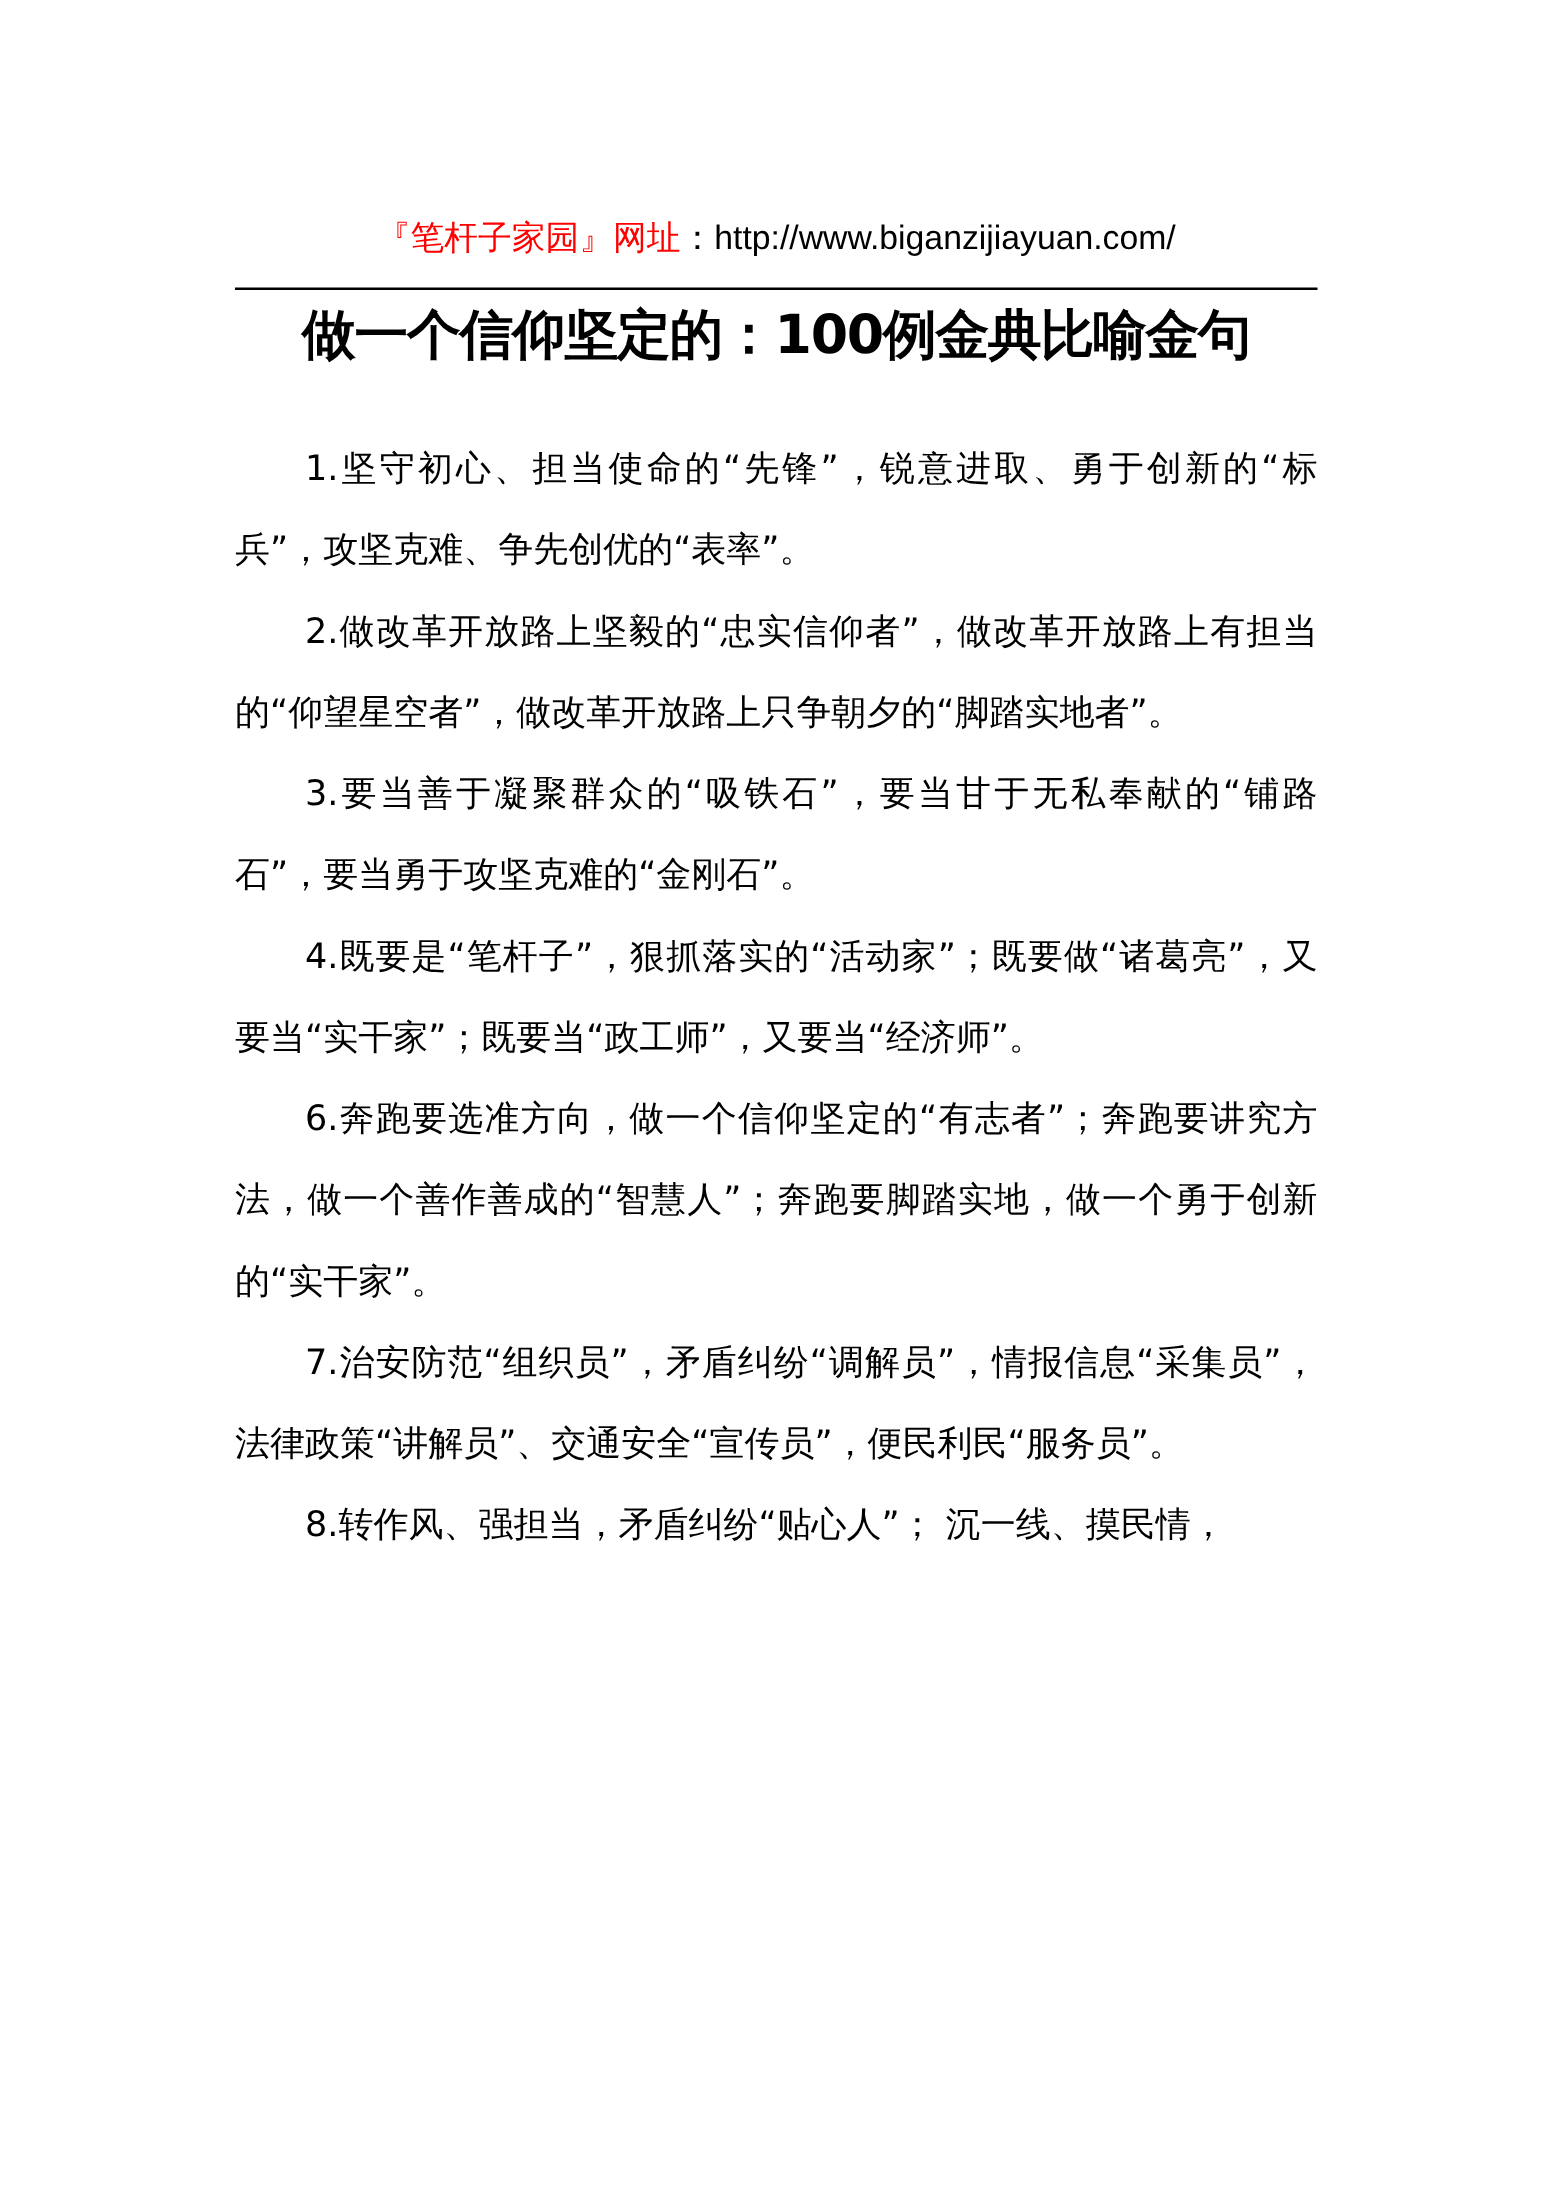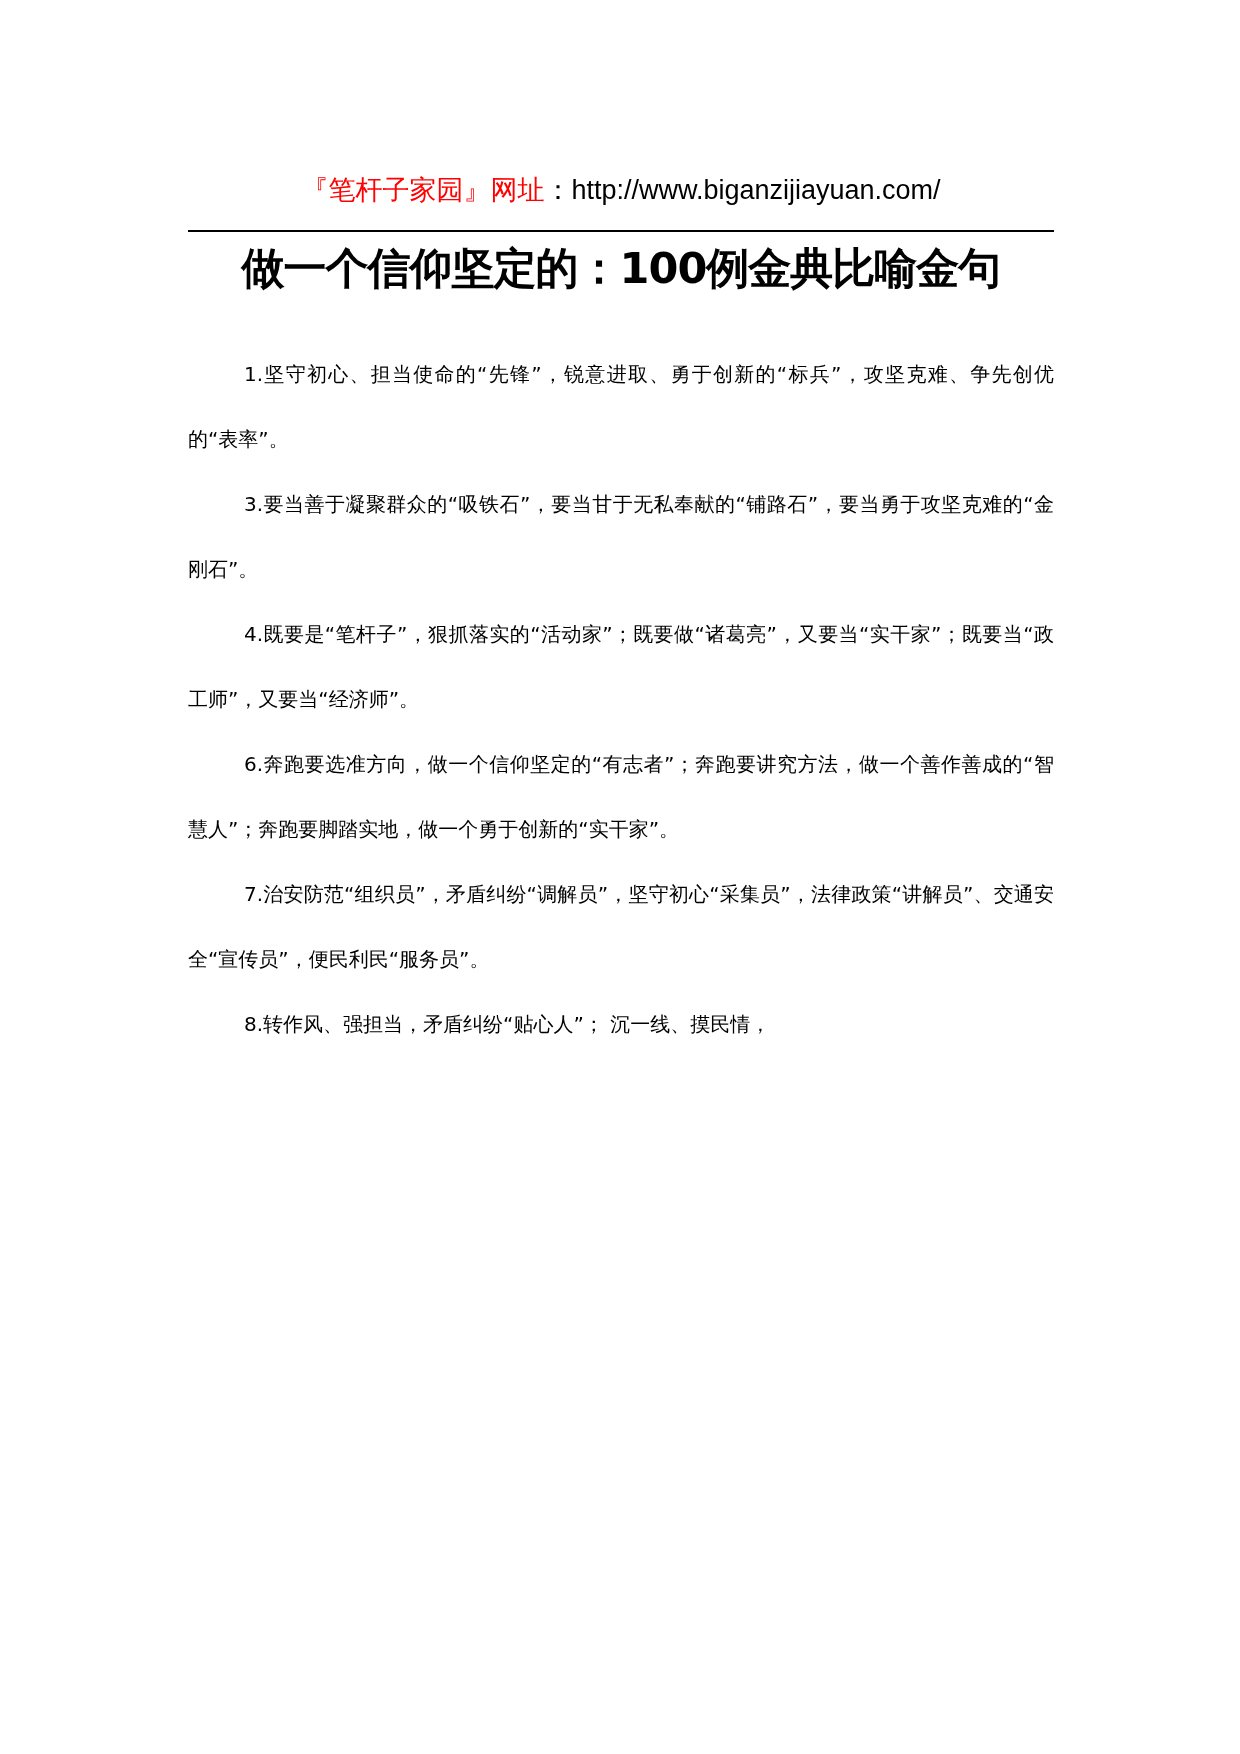--- a/index.html
+++ b/index.html
@@ -65,21 +65,21 @@
       letter-spacing: -1px;
     }
     .body {
       position: absolute;
       left: 188px;
       width: 866px;
       top: 342px;
     }
     .para {
       margin: 0;
-      font-size: 20px;
+      font-size: 28px;
       line-height: 65px;
       text-indent: 56px;
       text-align: justify;
       word-break: break-all;
     }
   </style>
 </head>
 <body>
 
 <div class="page">
@@ -87,20 +87,21 @@
   <div class="site-header">
     <span class="site-name">『笔杆子家园』网址</span><span class="site-sep">：</span><span class="site-url">http://www.biganzijiayuan.com/</span>
   </div>
 
   <div class="header-rule"></div>
 
   <div class="doc-title">做一个信仰坚定的：100例金典比喻金句</div>
 
   <div class="body">
     <p class="para"><span>1.</span><span>坚守初心、担当使命的“先锋”，锐意进取、勇于创新的“标兵”，攻坚克难、争先创优的“表率”。</span></p>
+    <p class="para"><span>2.</span><span>做改革开放路上坚毅的“忠实信仰者”，做改革开放路上有担当的“仰望星空者”，做改革开放路上只争朝夕的“脚踏实地者”。</span></p>
     <p class="para"><span>3.</span><span>要当善于凝聚群众的“吸铁石”，要当甘于无私奉献的“铺路石”，要当勇于攻坚克难的“金刚石”。</span></p>
     <p class="para"><span>4.</span><span>既要是“笔杆子”，狠抓落实的“活动家”；既要做“诸葛亮”，又要当“实干家”；既要当“政工师”，又要当“经济师”。</span></p>
     <p class="para"><span>6.</span><span>奔跑要选准方向，做一个信仰坚定的“有志者”；奔跑要讲究方法，做一个善作善成的“智慧人”；奔跑要脚踏实地，做一个勇于创新的“实干家”。</span></p>
-    <p class="para"><span>7.</span><span>治安防范“组织员”，矛盾纠纷“调解员”，坚守初心“采集员”，法律政策“讲解员”、交通安全“宣传员”，便民利民“服务员”。</span></p>
+    <p class="para"><span>7.</span><span>治安防范“组织员”，矛盾纠纷“调解员”，情报信息“采集员”，法律政策“讲解员”、交通安全“宣传员”，便民利民“服务员”。</span></p>
     <p class="para"><span>8.</span><span>转作风、强担当，矛盾纠纷“贴心人”； 沉一线、摸民情，</span></p>
   </div>
 
 </div>
 
 </body></html>

